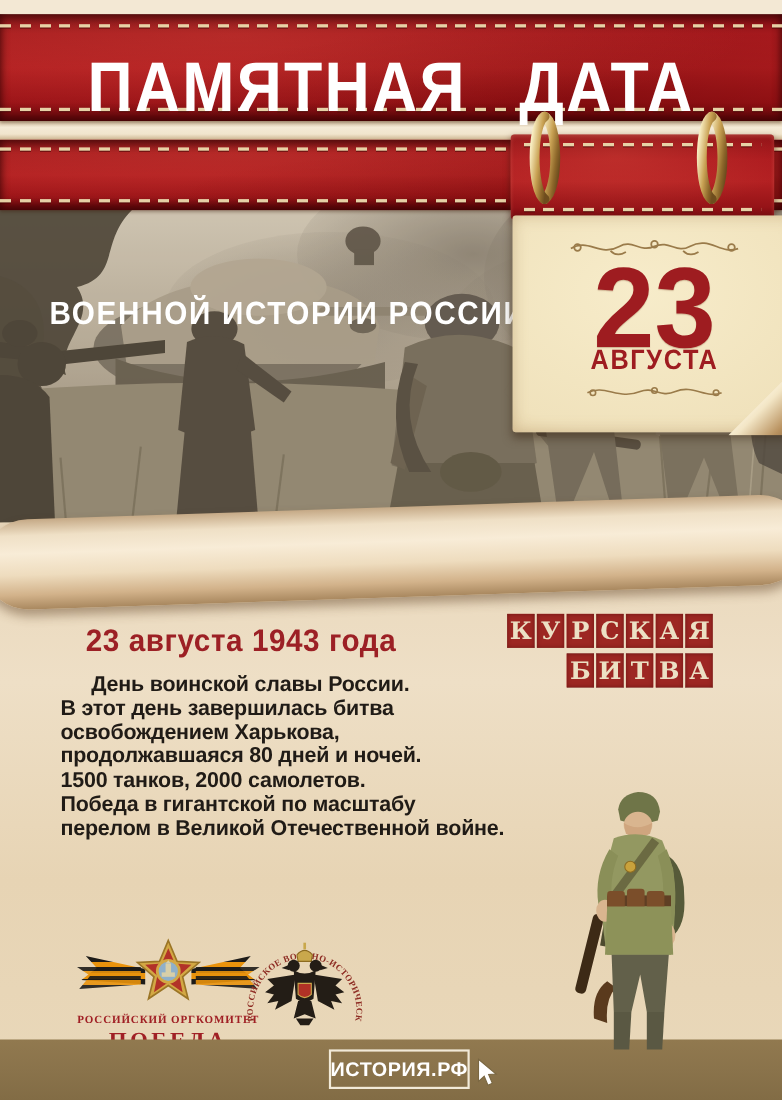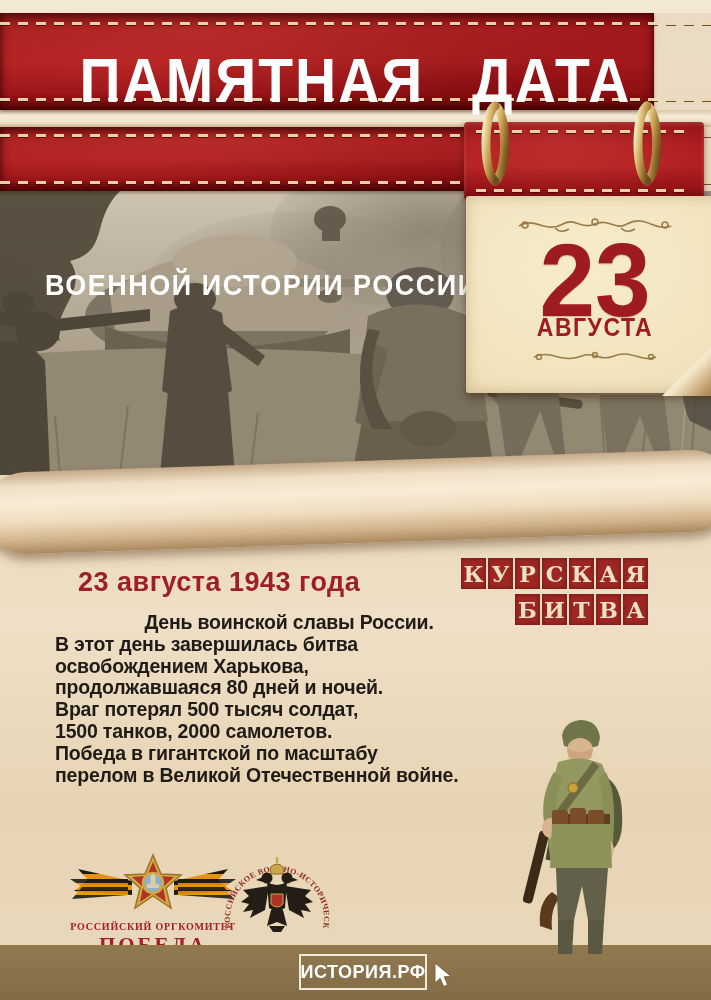--- a/index.html
+++ b/index.html
@@ -4,21 +4,21 @@
 <style>
   html,body{margin:0;padding:0;background:#555;}
   .poster{
     position:relative;width:711px;height:1000px;margin:0 auto;overflow:hidden;
     background:linear-gradient(180deg,#eadcc4 0%,#e8d6b9 45%,#eedfc6 62%,#e7d4b4 80%,#e9d8ba 100%);
     font-family:"Liberation Sans",sans-serif;
   }
   
   .top-margin{position:absolute;left:0;top:0;width:711px;height:13px;background:#f3e8d4;}
   .band{
-    position:absolute;left:0;width:654px;
+    position:absolute;left:0;width:711px;
     background:
       radial-gradient(120% 140% at 30% 20%,rgba(255,120,90,.18),rgba(0,0,0,0) 55%),
       radial-gradient(90% 120% at 75% 80%,rgba(90,0,0,.35),rgba(0,0,0,0) 60%),
       linear-gradient(180deg,#7e0e13 0%,#a5191d 18%,#b01d20 50%,#9c1418 82%,#6f0a0e 100%);
     box-shadow:inset 0 4px 8px rgba(40,0,0,.55), inset 0 -5px 9px rgba(40,0,0,.55), 0 2px 3px rgba(60,30,10,.4);
   }
   .band1{top:13px;height:97px;z-index:2;}
   .band2{top:127px;height:64px;z-index:2;}
   .stitch{
     position:absolute;left:0;width:711px;height:3px;
@@ -82,21 +82,21 @@
     clip-path:polygon(100% 0,100% 100%,0 100%);
     border-radius:0 0 10px 0;
   }
   
   .date-heading{
     position:absolute;left:78px;top:567px;z-index:4;color:#9c2025;
     font-size:27px;font-weight:800;letter-spacing:.5px;transform:scaleY(1.05);
   }
   .body-text{position:absolute;left:55px;top:612px;width:440px;z-index:4;color:#201b16;
     font-size:19.5px;font-weight:700;line-height:21.8px;letter-spacing:-.2px;}
-  .body-text .line:first-child{padding-left:28px;text-align:center;}
+  .body-text .line:first-child{padding-left:28px;}
   .kursk{position:absolute;left:448px;top:558px;z-index:4;width:200px;}
   .kursk-row{display:flex;justify-content:flex-end;margin-bottom:5px;}
   .tile{
     width:25px;height:31px;margin-left:2px;background:#9d2723;
     color:#ece0c4;font-family:"DejaVu Serif","Liberation Serif",serif;font-weight:700;
     font-size:22px;display:flex;align-items:center;justify-content:center;
     box-shadow:inset 0 0 4px rgba(60,0,0,.5);
   }
   
   .soldier{position:absolute;left:518px;top:710px;z-index:6;}
@@ -296,21 +296,20 @@
     </div>
     <div class="curl"></div>
   </div>
 
   <div class="date-heading">23 августа 1943 года</div>
   <div class="body-text">
       <div class="line">День воинской славы России.</div>
       <div class="line">В этот день завершилась битва</div>
       <div class="line">освобождением Харькова,</div>
       <div class="line">продолжавшаяся 80 дней и ночей.</div>
-      <div class="line">Враг потерял 500 тысяч солдат,</div>
       <div class="line">1500 танков, 2000 самолетов.</div>
       <div class="line">Победа в гигантской по масштабу</div>
       <div class="line">перелом в Великой Отечественной войне.</div>
     </div>
 
   <div class="kursk">
       <div class="kursk-row">
         <div class="tile">К</div>
         <div class="tile">У</div>
         <div class="tile">Р</div>

